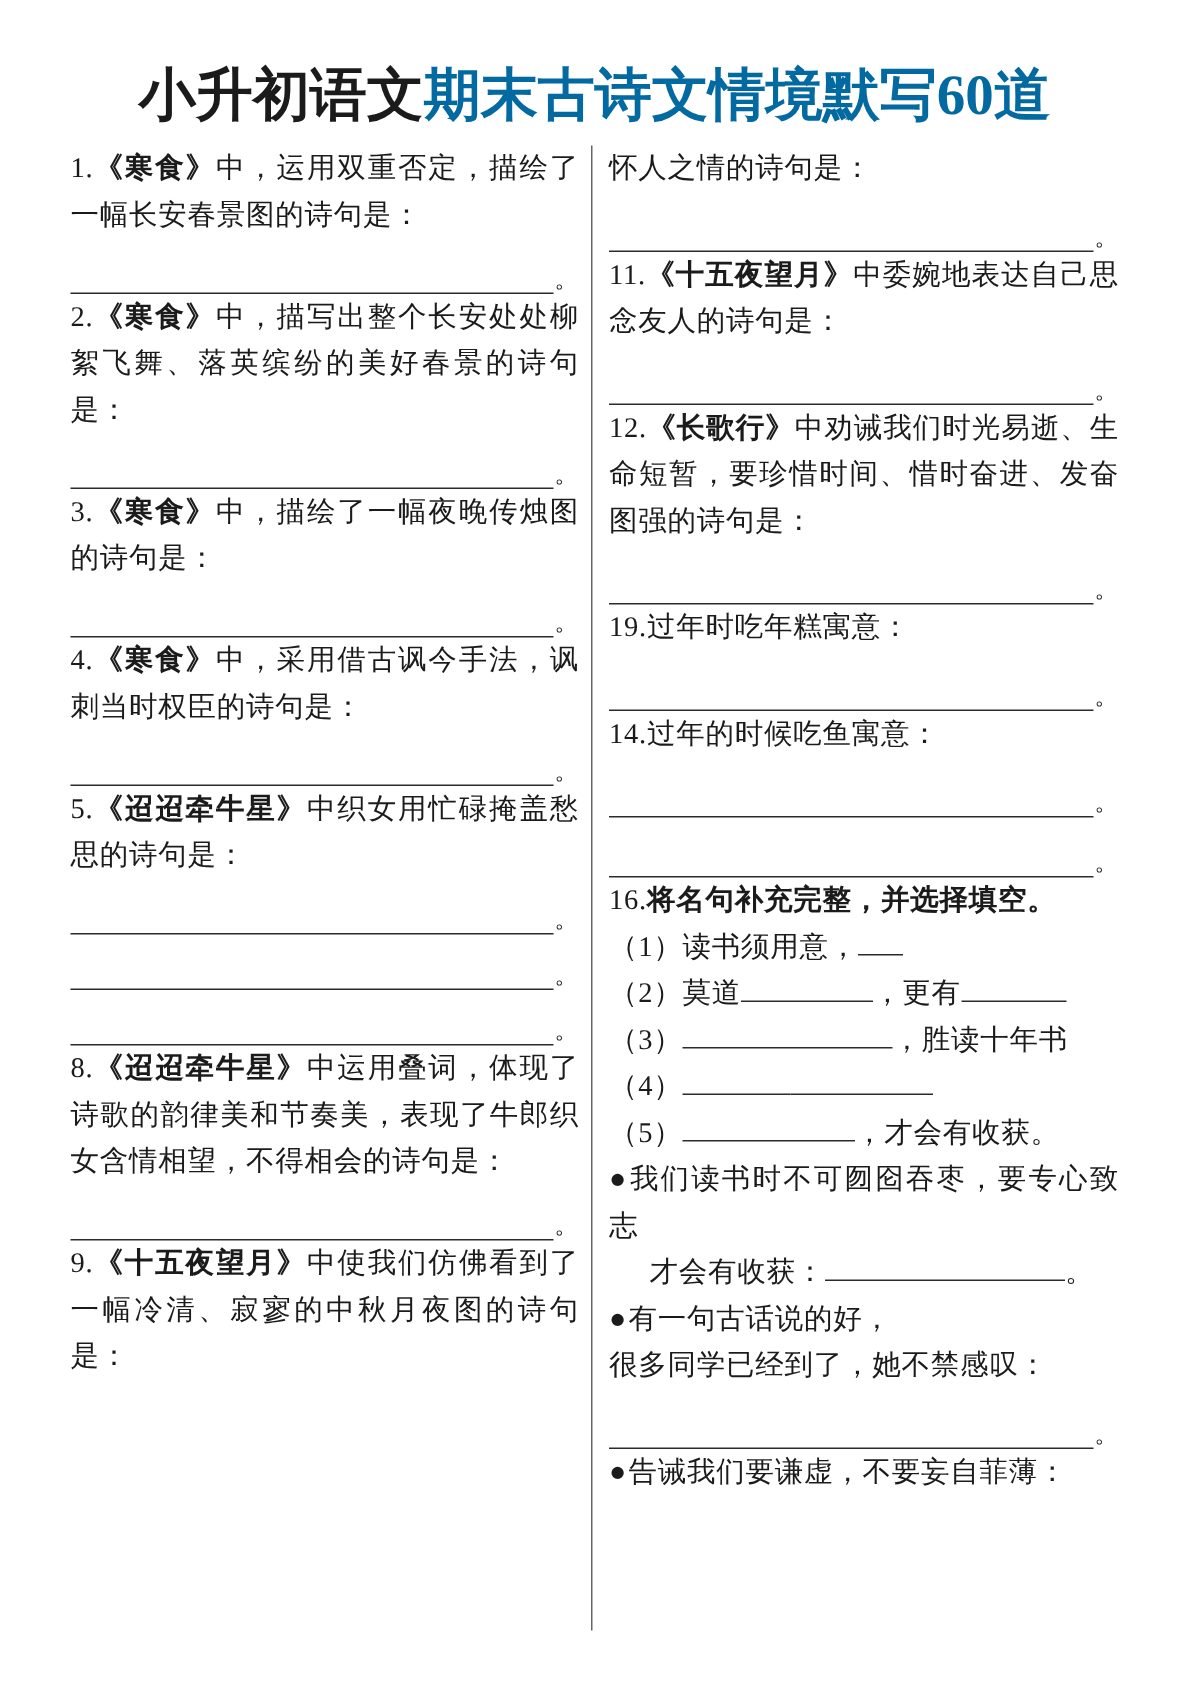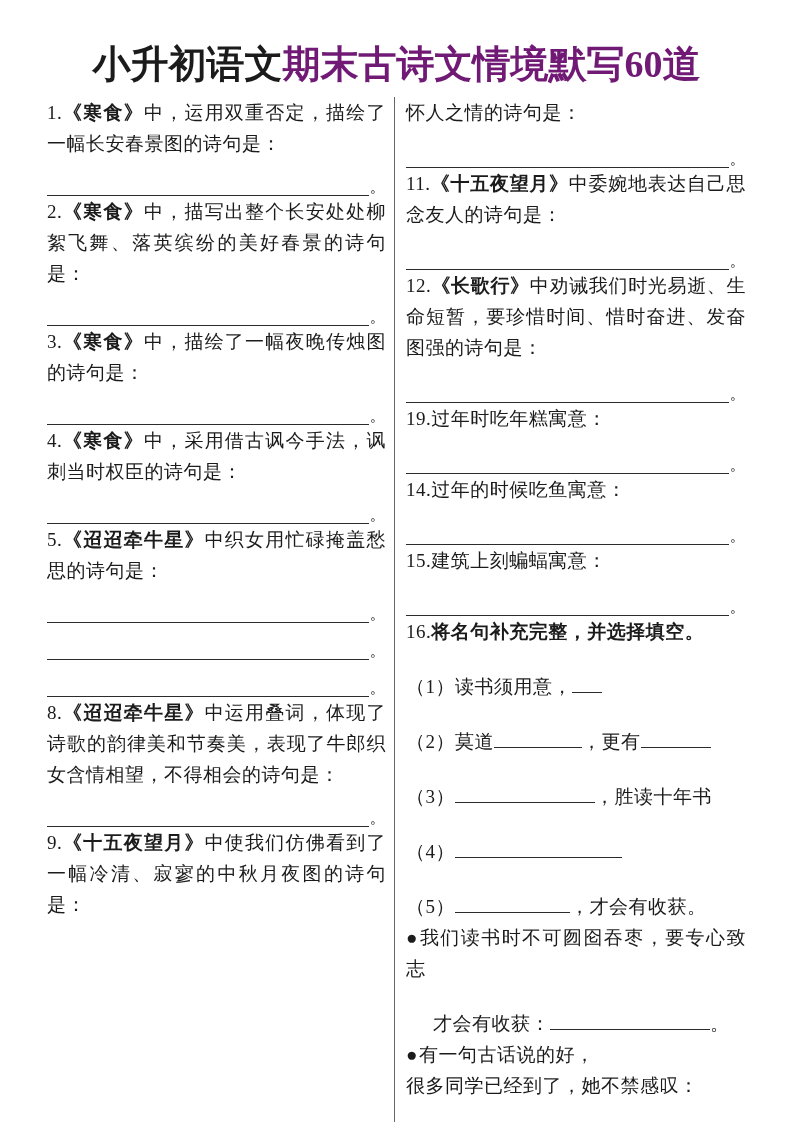--- a/index.html
+++ b/index.html
@@ -6,35 +6,35 @@
   .page {
     position:relative; width:793px; height:1122px; background:#ffffff;
     font-family:"Liberation Serif","DejaVu Serif",serif;
     color:#1b1b1b; overflow:hidden;
   }
   .title {
     position:absolute; top:42px; left:0; width:100%;
     text-align:center; font-size:38px; font-weight:bold;
     white-space:nowrap; letter-spacing:0px; line-height:1.2;
   }
-  .t-red { color:#701a75; }
+  .t-red { color:#0369a1; }
   .cols { position:absolute; top:97px; left:47px; display:flex; }
   .col {
     width:339px; font-size:19px; line-height:31px; letter-spacing:0.5px;
   }
   .divider { width:1px; background:#666666; margin-left:8px; min-height:990px; }
   .col-right { margin-left:11px; width:340px; }
   .q { text-align:justify; text-justify:inter-character; }
   .book { font-weight:bold; }
   .bold { font-weight:bold; }
   .blank-row { display:flex; align-items:flex-end; height:37px; }
   .col-right .blank-row { height:40px; }
   .uline { flex:1 1 auto; border-bottom:1.6px solid #2b2b2b; }
   .period { font-size:16px; line-height:18px; padding-left:1px; }
-  .sub { display:flex; align-items:baseline; white-space:nowrap;margin-top:24px; }
+  .sub { display:flex; align-items:baseline; white-space:nowrap; }
   .sub > span { flex:0 0 auto; }
   .iblank {
     display:inline-block; border-bottom:1.6px solid #2b2b2b;
     height:16px; margin-bottom:-3px; flex-shrink:1; min-width:30px;
   }
   .grow { flex:1 1 auto; }
   .indent { padding-left:27px;text-align:center; }
   .dot { padding-right:1px; }
 </style>
 </head>
@@ -128,21 +128,20 @@
           <span class="uline"></span>
           <span class="period">。</span>
         </div>
 
       <div class="q"><span>14.</span><span>过年的时候吃鱼寓意：</span></div>
       <div class="blank-row">
           <span class="uline"></span>
           <span class="period">。</span>
         </div>
 
-      <div class="q"><span>15.</span><span>建筑上刻蝙蝠寓意：</span></div>
       <div class="blank-row">
           <span class="uline"></span>
           <span class="period">。</span>
         </div>
 
       <div class="q"><span>16.</span><span class="bold">将名句补充完整，并选择填空。</span></div>
 
       <div class="sub">
           <span>（1）读书须用意，</span>
           <span class="iblank grow"></span>

